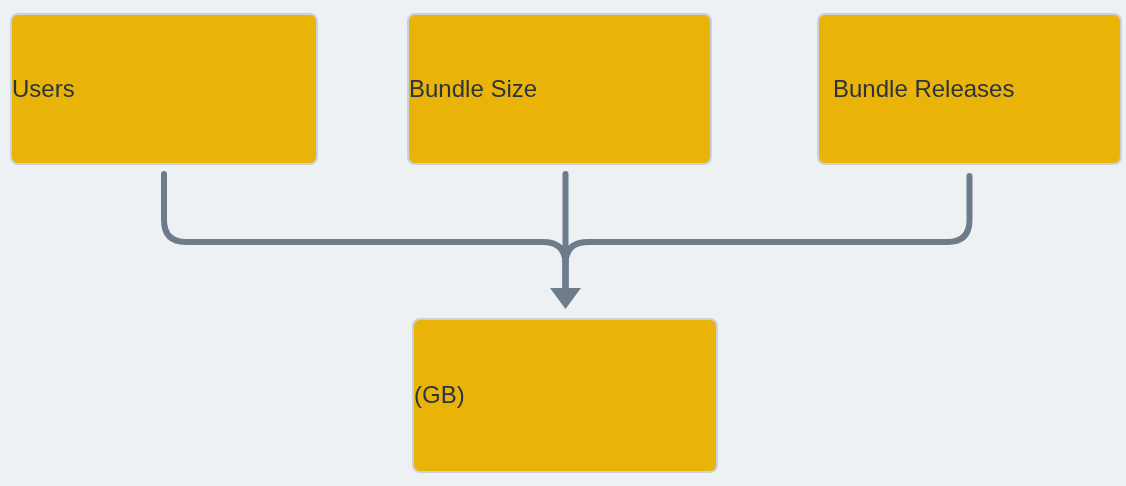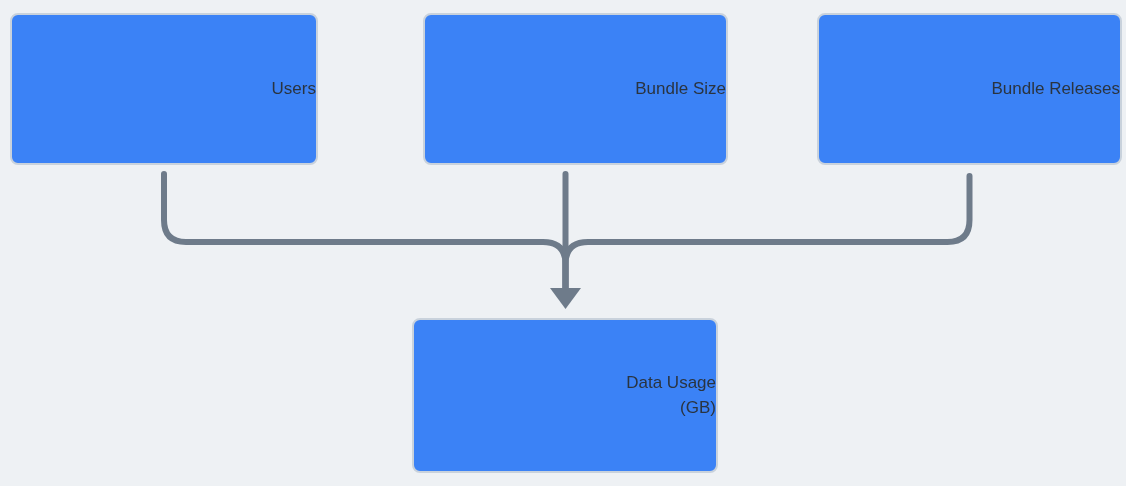--- a/index.html
+++ b/index.html
@@ -8,35 +8,35 @@
   }
   .canvas {
     position: relative;
     width: 1126px;
     height: 486px;
     background: #eef1f4;
     overflow: hidden;
   }
   .node {
     position: absolute;
-    background: #3b82f6;
+    background: #eab308;
     border: 2px solid #c9d2dc;
     border-radius: 8px;
     display: flex;
     flex-direction: column;
-    align-items: flex-end;
+    align-items: flex-start;
     justify-content: center;
     text-align: center;
     color: #2a3440;
-    font-size: 17px;
+    font-size: 24px;
     font-weight: 500;
     line-height: 1.45;
   }
   .node-users    { left: 10px;  top: 13px;  width: 308px; height: 152px; }
-  .node-bundle-size { left: 423px; top: 13px;  width: 305px; height: 152px; }
+  .node-bundle-size { left: 407px; top: 13px;  width: 305px; height: 152px; }
   .node-bundle-releases { left: 817px; top: 13px;  width: 305px; height: 152px; padding-left: 14px; }
   .node-data-usage { left: 412px; top: 318px; width: 306px; height: 155px; }
   .edges-svg {
     position: absolute;
     left: 0; top: 0;
     width: 1126px;
     height: 486px;
     pointer-events: none;
   }
   .edge {
@@ -68,17 +68,16 @@
     <path class="edge" d="M 164 174 V 220 Q 164 242 186 242 H 543 Q 565.5 242 565.5 264 V 290" stroke="#6e7b8a"></path>
 
     <path class="edge" d="M 565.5 174 V 290" stroke="#6e7b8a"></path>
 
     <path class="edge" d="M 969.5 176 V 220 Q 969.5 242 947.5 242 H 588 Q 565.5 242 565.5 264 V 290" stroke="#6e7b8a"></path>
 
     <polygon points="550,288 581,288 565.5,309" fill="#6e7b8a"></polygon>
   </svg>
 
   <div class="node node-data-usage">
-    <span>Data Usage</span>
     <span>(GB)</span>
   </div>
 
 </div>
 
 </body></html>

